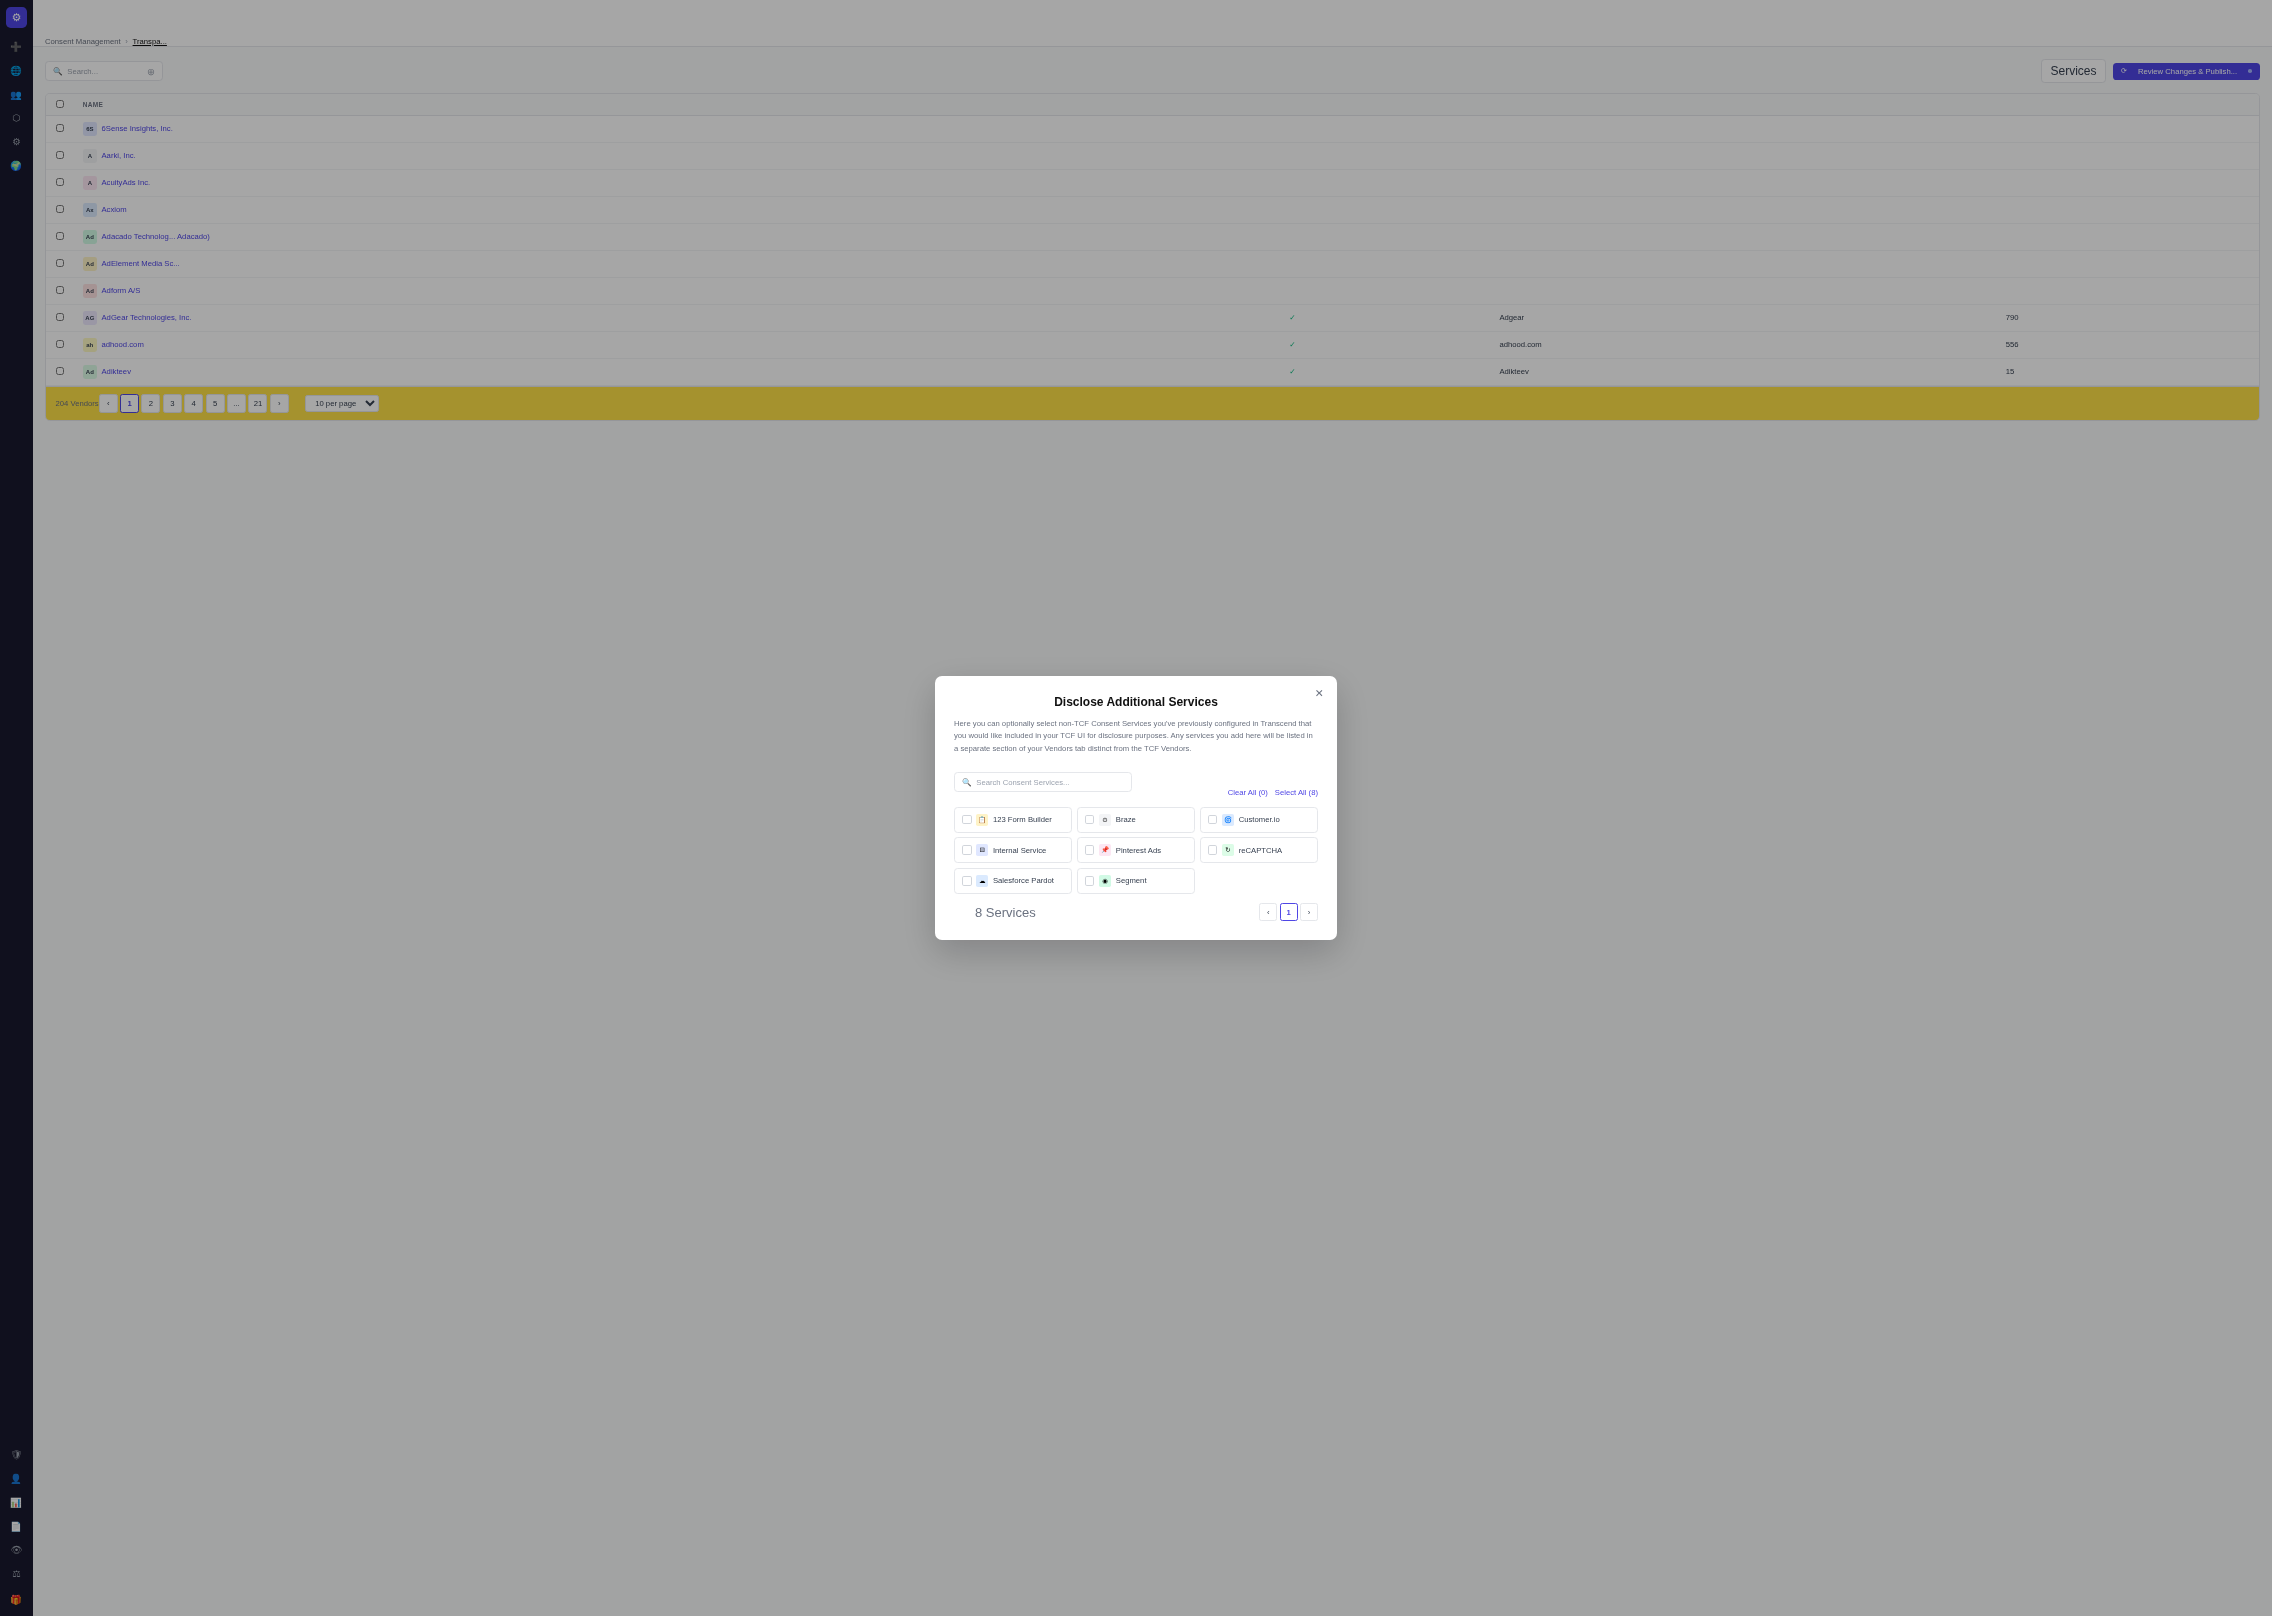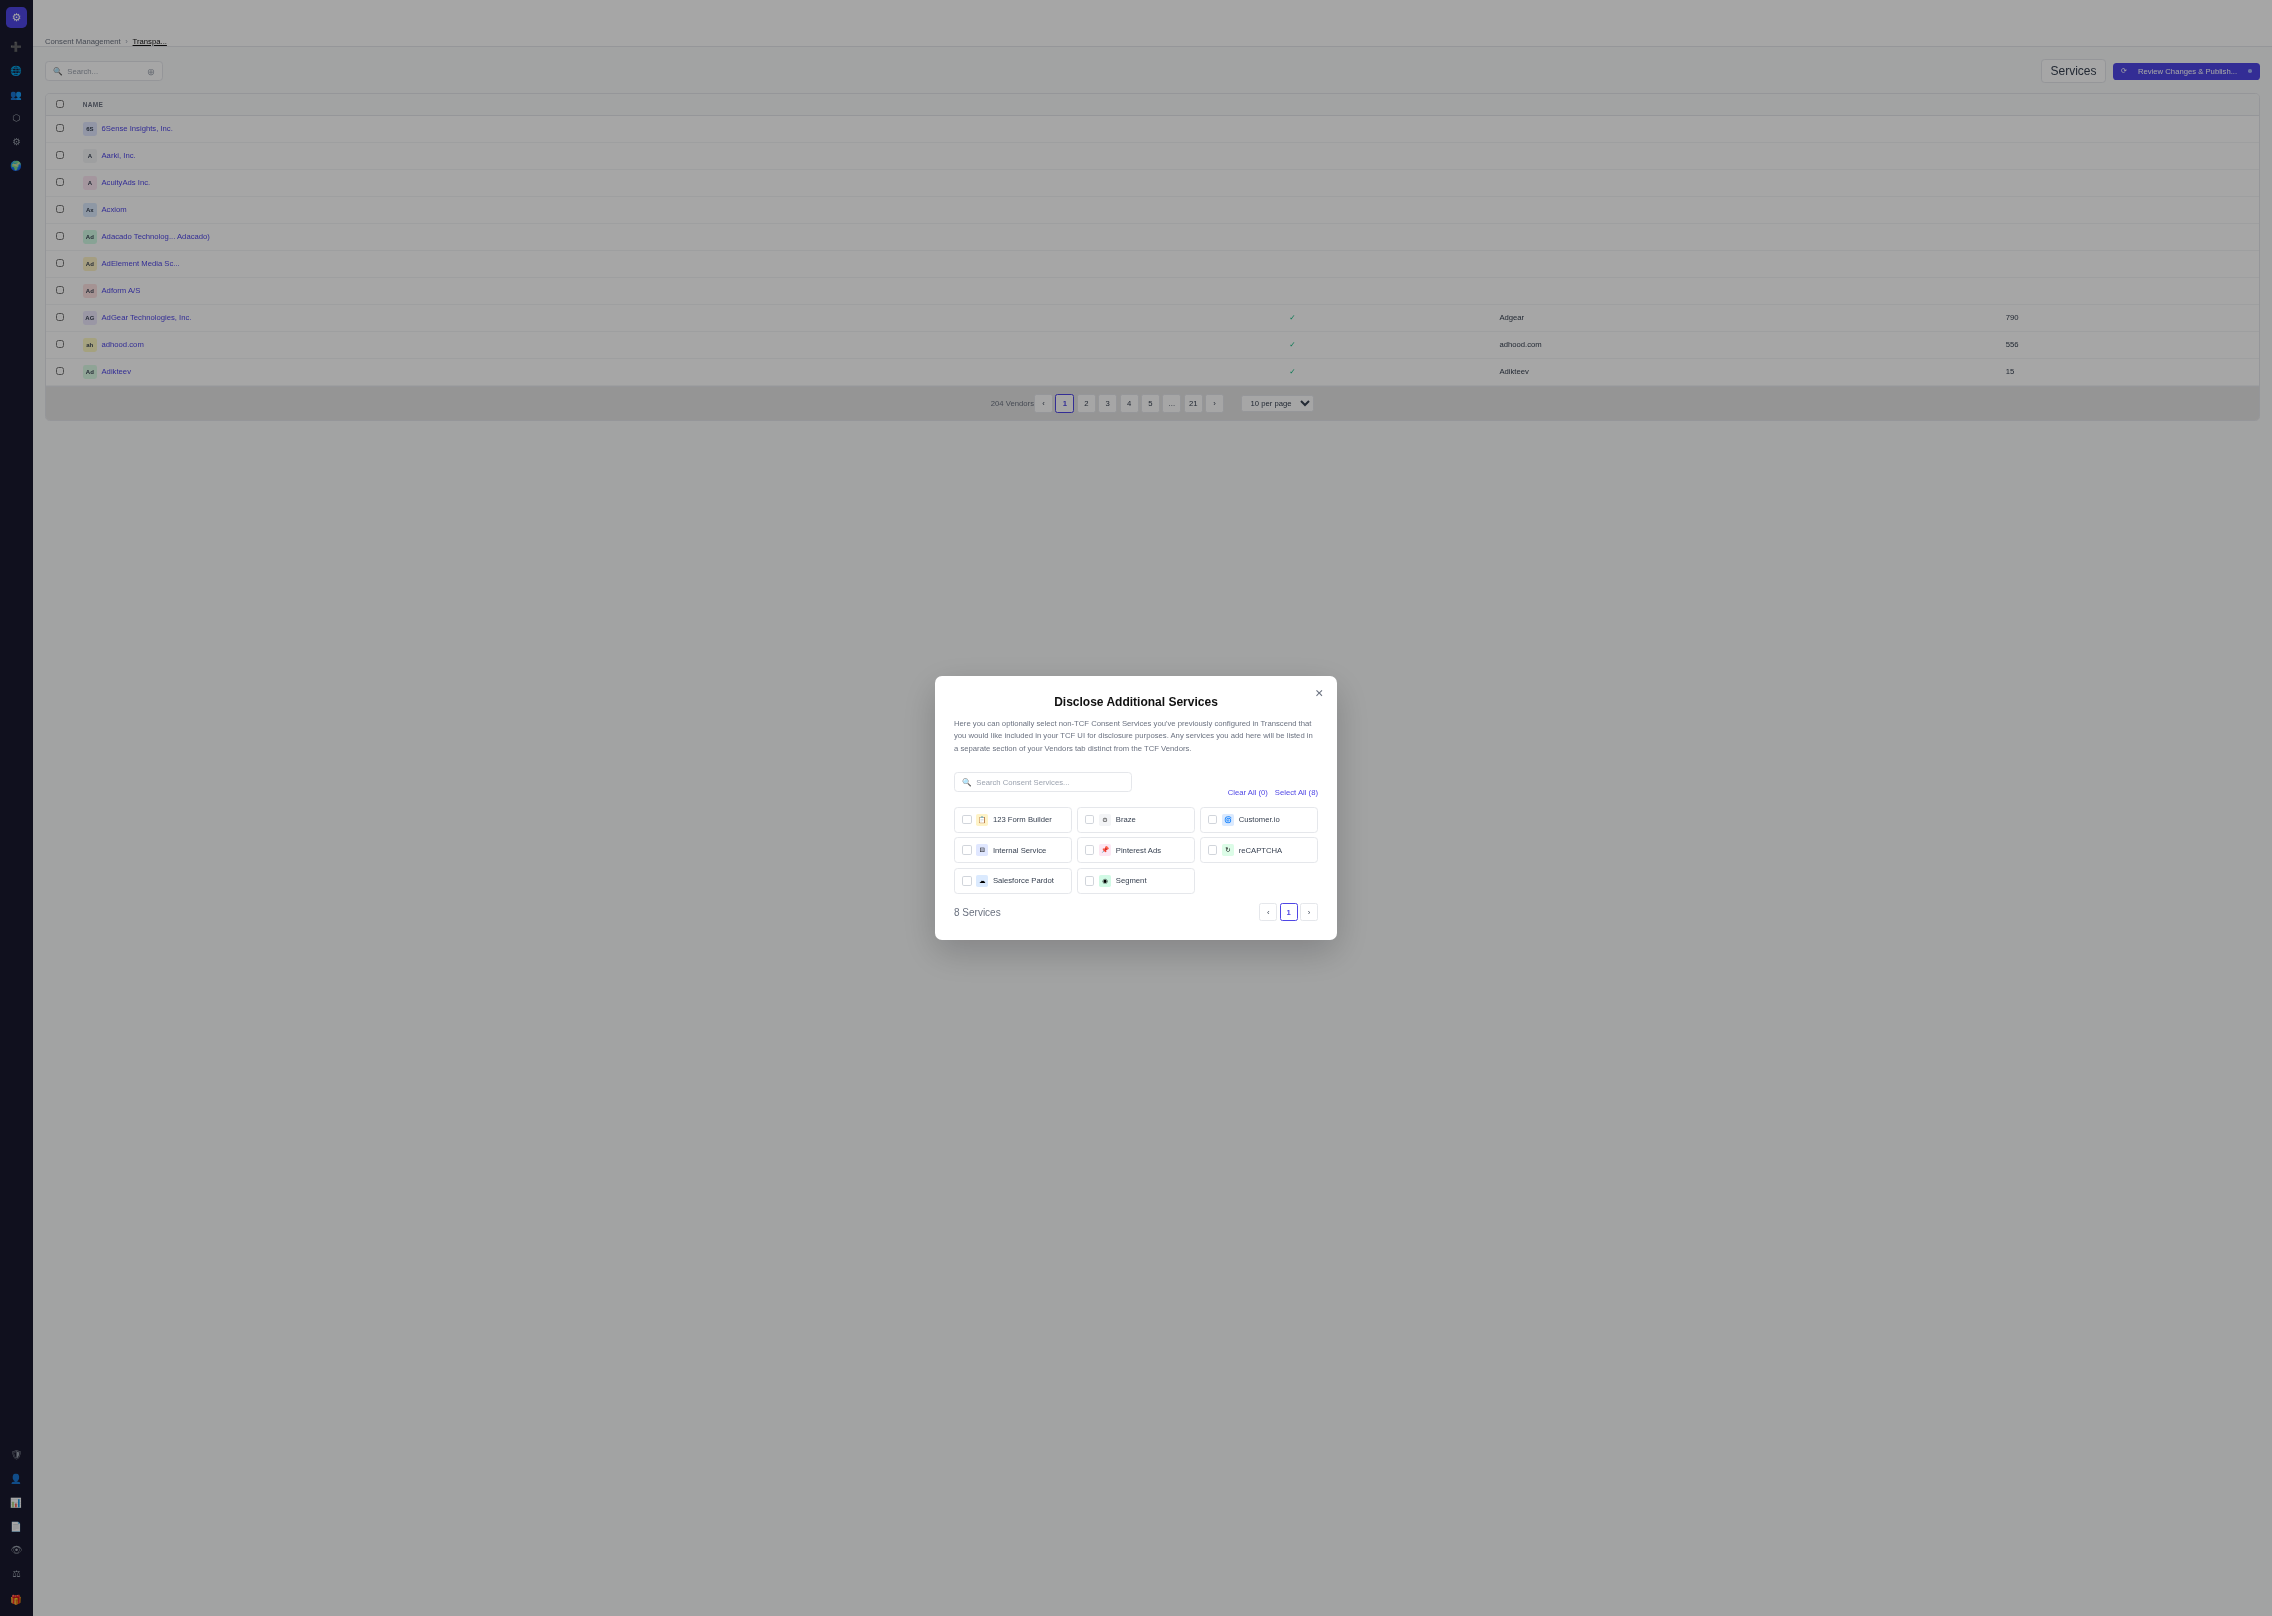--- a/index.html
+++ b/index.html
@@ -166,26 +166,26 @@
       background: #e5e7eb;
       color: #374151;
       flex-shrink: 0;
     }
     .vendor-cell { display: flex; align-items: center; gap: 4.7px; }
 
     
     .pagination {
       display: flex;
       align-items: center;
-      justify-content: center;
+      justify-content: flex-start;
       padding: 7px 9.5px;
       font-size: 7.7px;
       color: #6b7280;
       border-top: 0.6px solid #e5e7eb;
-      background: #e5e5e5;
+      background: #fde047;
     }
     .page-btns { display: flex; align-items: center; gap: 2.4px; }
     .page-btn {
       width: 19px; height: 19px;
       border: 0.6px solid #e5e7eb;
       border-radius: 2.4px;
       background: #fff;
       cursor: pointer;
       display: flex; align-items: center; justify-content: center;
       font-size: 7.7px;
@@ -330,22 +330,23 @@
     }
 
     
     .modal-footer {
       display: flex;
       align-items: center;
       justify-content: space-between;
       margin-top: 4.7px;
     }
     .services-count {
-      font-size: 10px;
+      font-size: 13px;
       color: #6b7280;
+      margin-left: 21px;
     }
     .modal-page-btns {
       display: flex; align-items: center; gap: 2.4px;
     }
     .modal-page-btn {
       width: 18px; height: 18px;
       border: 0.6px solid #e5e7eb;
       border-radius: 2.4px;
       background: #fff;
       cursor: pointer;

